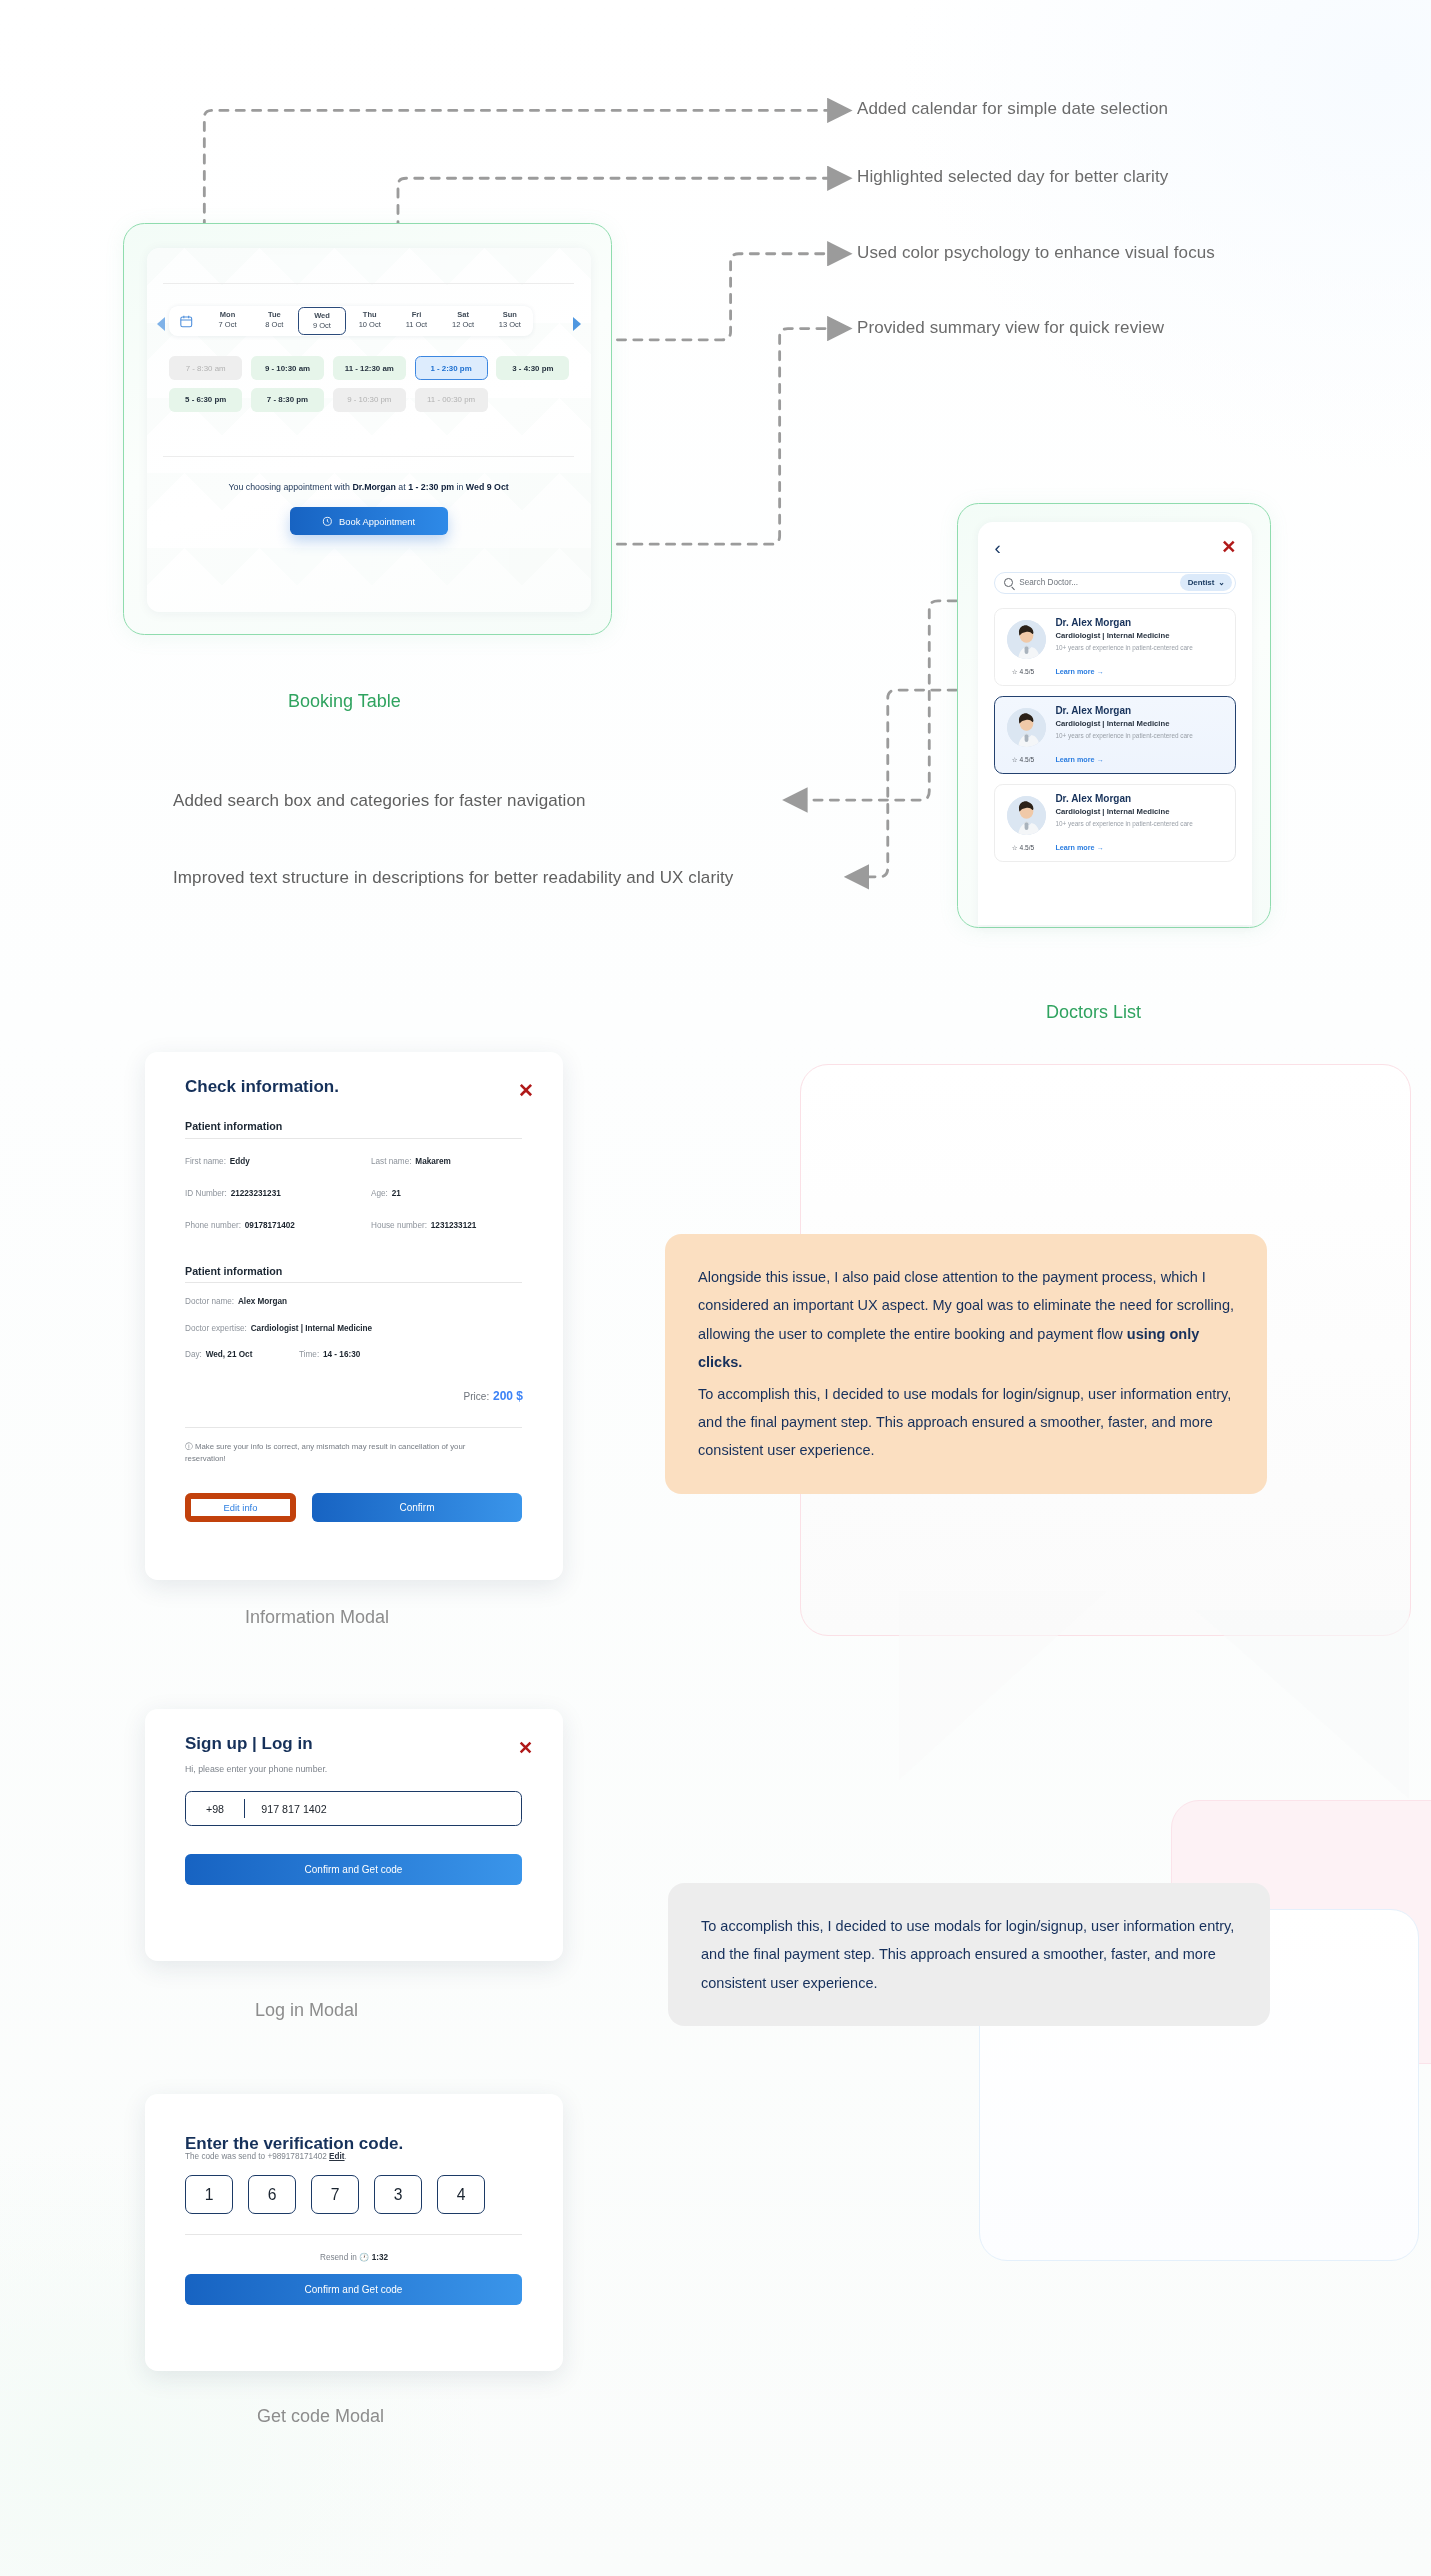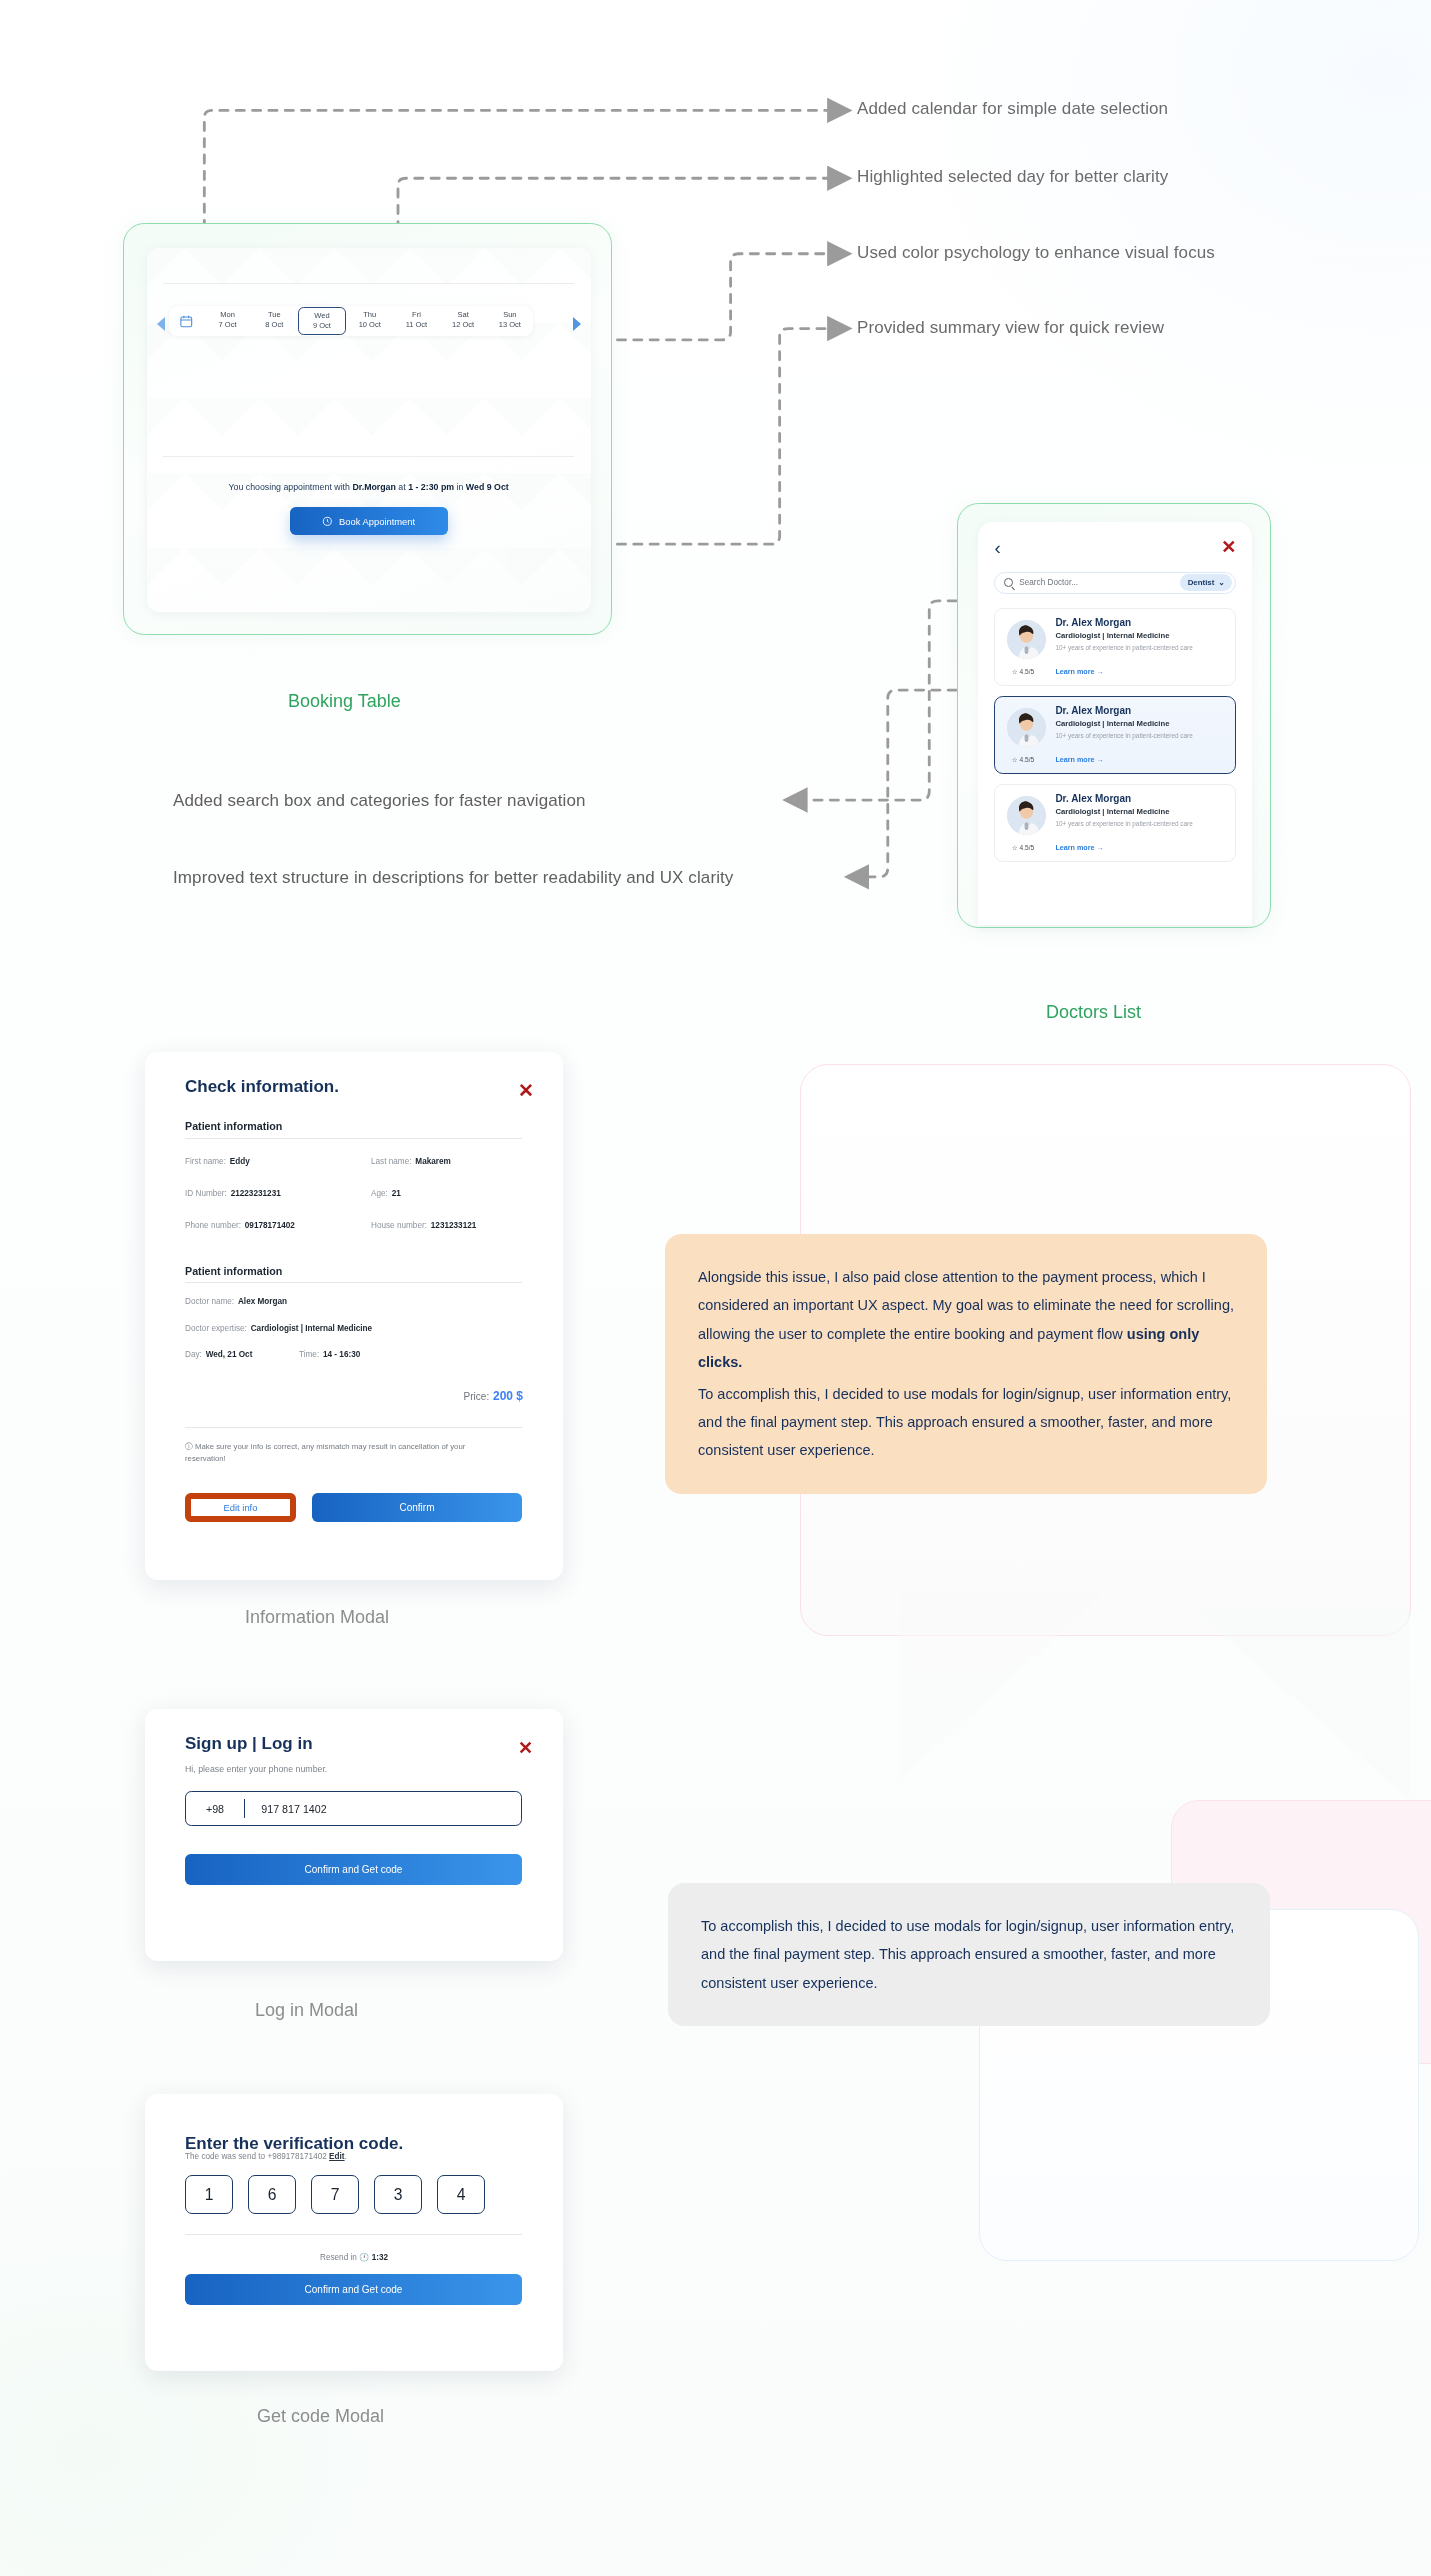--- a/index.html
+++ b/index.html
@@ -49,21 +49,21 @@
         linear-gradient(135deg, rgba(240,248,245,.6) 25%, transparent 25%) 0 0/75px 75px,
         linear-gradient(225deg, rgba(240,248,245,.6) 25%, transparent 25%) 0 0/75px 75px;
       opacity:.45; }
   .bk-rule { position:absolute; left:16.4px; width:411px; height:0.6px; background:#ececec; }
   .daybar { position:absolute; left:22.6px; top:58px; width:364px; height:30px;
       background:#fff; border-radius:8.8px; box-shadow:0 0.6px 4.4px rgba(30,50,90,.07); display:flex;
       align-items:center; }
   .daybar-cal { width:35px; display:flex; justify-content:center; }
   .day { flex:1; text-align:center; font-size:7.5px; color:#3f4a57; line-height:1.38; padding:3.1px 0; }
   .day.sel { border:0.9px solid #2a4a7a; border-radius:5.7px; background:#fff; }
-  .day b { display:block; font-weight:400; }
+  .day b { display:block; font-weight:700; }
   .navarrow { position:absolute; width:0;height:0; }
   .nav-l { left:10px; top:69px; border-top:7px solid transparent; border-bottom:7px solid transparent;
       border-right:8.8px solid #7fb2e8; }
   .nav-r { right:10px; top:69px; border-top:7px solid transparent; border-bottom:7px solid transparent;
       border-left:8.8px solid #4f97e0; }
   .slots { position:absolute; left:22.6px; top:108px; width:403px;
       display:flex; flex-wrap:wrap; gap:7.5px 8.8px; }
   .slot { width:73px; height:24px; border-radius:5.7px; display:flex; align-items:center;
       justify-content:center; font-size:7.9px; font-weight:700; color:#26323f; background:#e6f5ea; }
   .slot.off { background:#eeeeee; color:#b2b2b2; font-weight:400; }
@@ -219,20 +219,31 @@
           <div class="day"><b>Mon</b><span>7 Oct</span></div>
           <div class="day"><b>Tue</b><span>8 Oct</span></div>
           <div class="day sel"><b>Wed</b><span>9 Oct</span></div>
           <div class="day"><b>Thu</b><span>10 Oct</span></div>
           <div class="day"><b>Fri</b><span>11 Oct</span></div>
           <div class="day"><b>Sat</b><span>12 Oct</span></div>
           <div class="day"><b>Sun</b><span>13 Oct</span></div>
         </div>
     </div>
 
+    <div class="slots" id="slotlist">
+        <div class="slot off">7 - 8:30 am</div>
+        <div class="slot">9 - 10:30 am</div>
+        <div class="slot">11 - 12:30 am</div>
+        <div class="slot active">1 - 2:30 pm</div>
+        <div class="slot">3 - 4:30 pm</div>
+        <div class="slot">5 - 6:30 pm</div>
+        <div class="slot">7 - 8:30 pm</div>
+        <div class="slot off">9 - 10:30 pm</div>
+        <div class="slot off">11 - 00:30 pm</div>
+      </div>
 
     <div class="bk-rule" style="top:208px;"></div>
 
     <div class="bk-summary">
       <span>You choosing appointment with </span><b>Dr.Morgan</b><span> at </span><b>1 - 2:30 pm</b><span> in </span><b>Wed 9 Oct</b>
     </div>
 
     <div class="book-btn">
       <svg width="10.7" height="10.7" viewBox="0 0 24 24" fill="none" stroke="#fff" stroke-width="2">
         <circle cx="12" cy="12" r="9"></circle>

